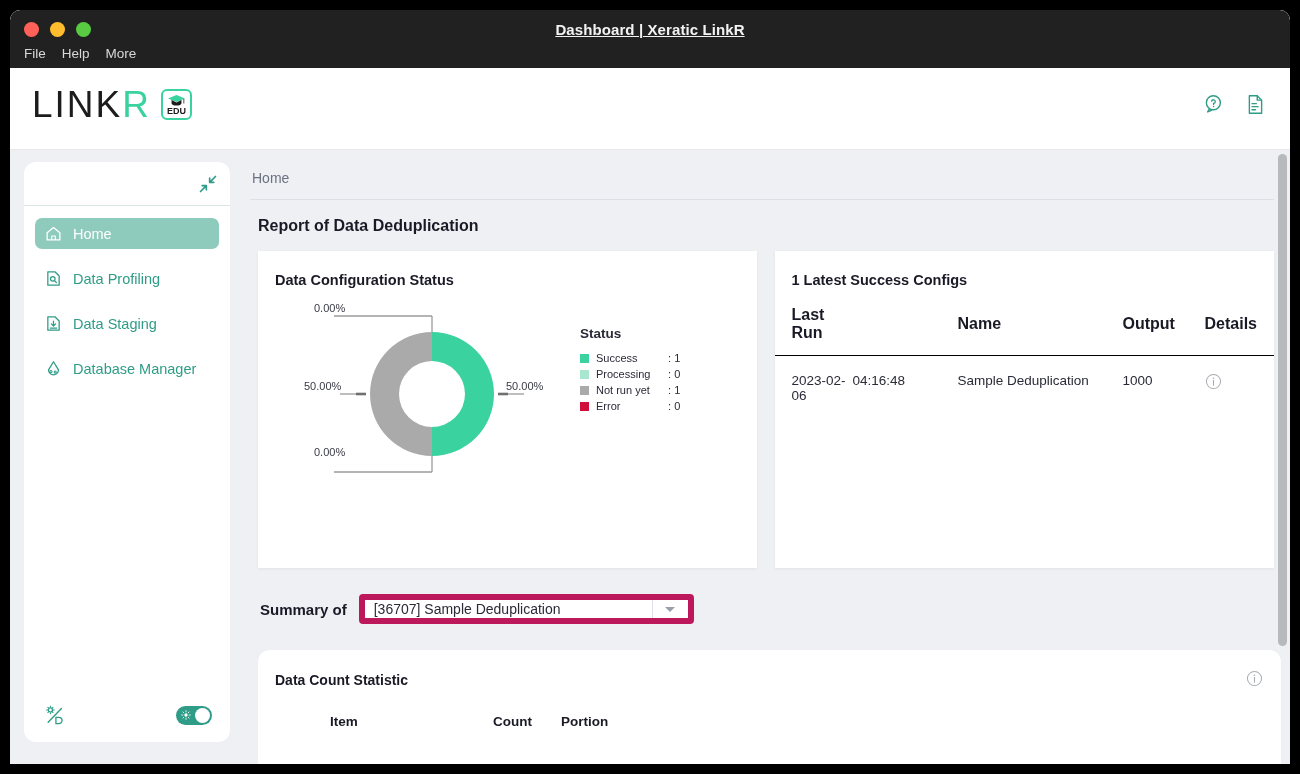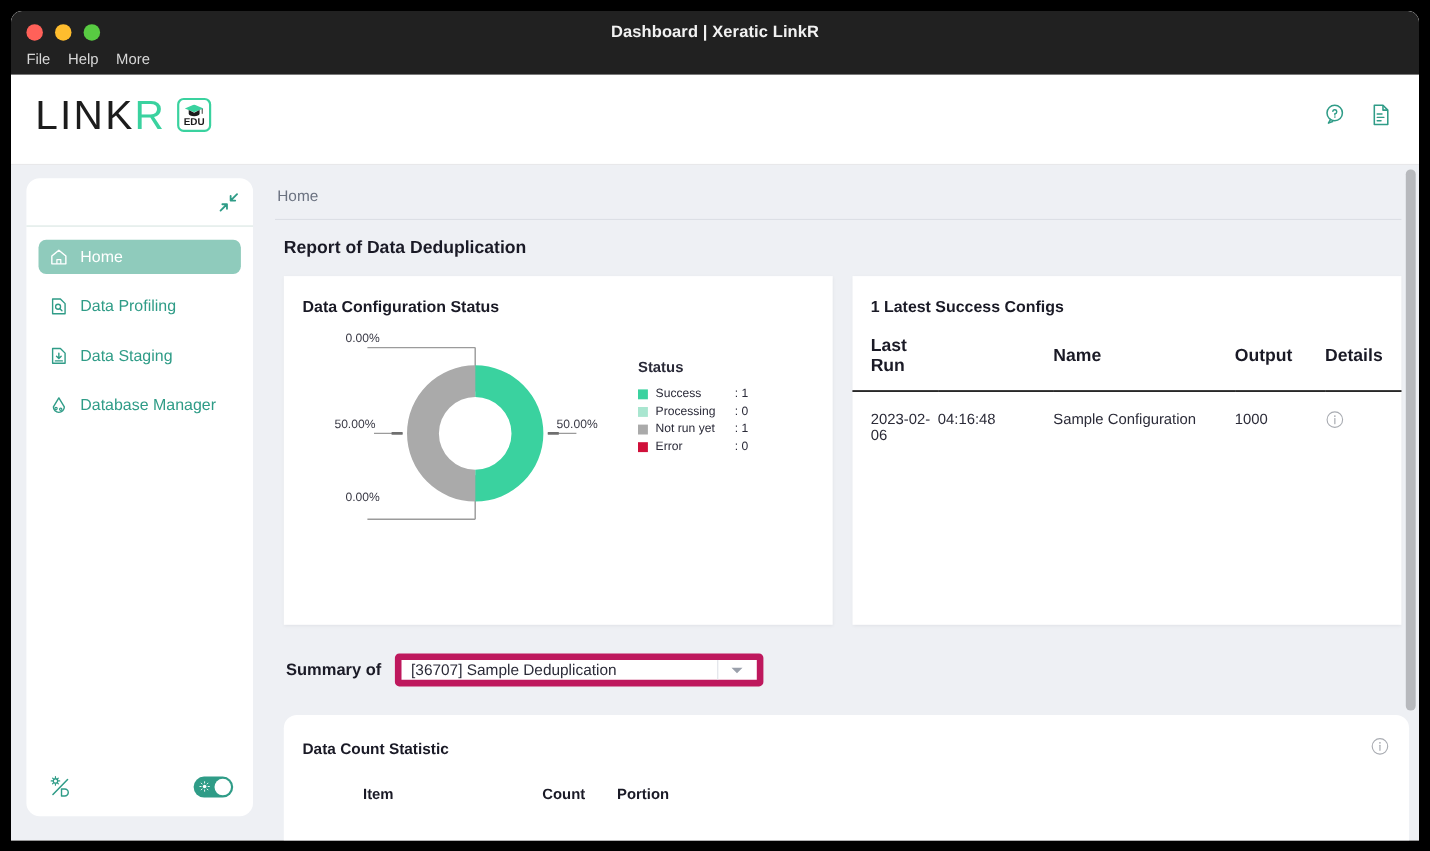--- a/index.html
+++ b/index.html
@@ -29,20 +29,21 @@
   .dot { width: 15px; height: 15px; border-radius: 50%; }
   .dot.red { background: #ff6159; }
   .dot.yellow { background: #ffbd2e; }
   .dot.green { background: #58cb42; }
   .win-title {
     position: absolute; left: 0; right: 0; top: 11px;
     text-align: center;
     color: #f2f2f2;
     font-size: 15px; font-weight: bold;
     letter-spacing: .1px;
+    text-decoration: underline;
   }
   .menubar {
     position: absolute; left: 14px; top: 36px;
     display: flex; gap: 16px;
   }
   .menu-item {
     color: #d8d8d8; font-size: 13.5px; cursor: default;
   }
 
   
@@ -423,21 +424,21 @@
                 <th class="col-time"></th>
                 <th class="col-name">Name</th>
                 <th class="col-out">Output</th>
                 <th>Details</th>
               </tr>
             </thead>
             <tbody>
               <tr>
                 <td>2023-02-06</td>
                 <td>04:16:48</td>
-                <td>Sample Configuration</td>
+                <td>Sample Deduplication</td>
                 <td>1000</td>
                 <td>
                   <svg class="info-icon" viewBox="0 0 20 20">
                     <circle cx="10" cy="10" r="8.3" fill="none" stroke="#a9acb2" stroke-width="1.2"></circle>
                     <circle cx="10" cy="6.2" r=".95" fill="#a9acb2"></circle>
                     <path d="M10 8.9 v5.4" stroke="#a9acb2" stroke-width="1.3" stroke-linecap="round"></path>
                   </svg>
                 </td>
               </tr>
             </tbody>

